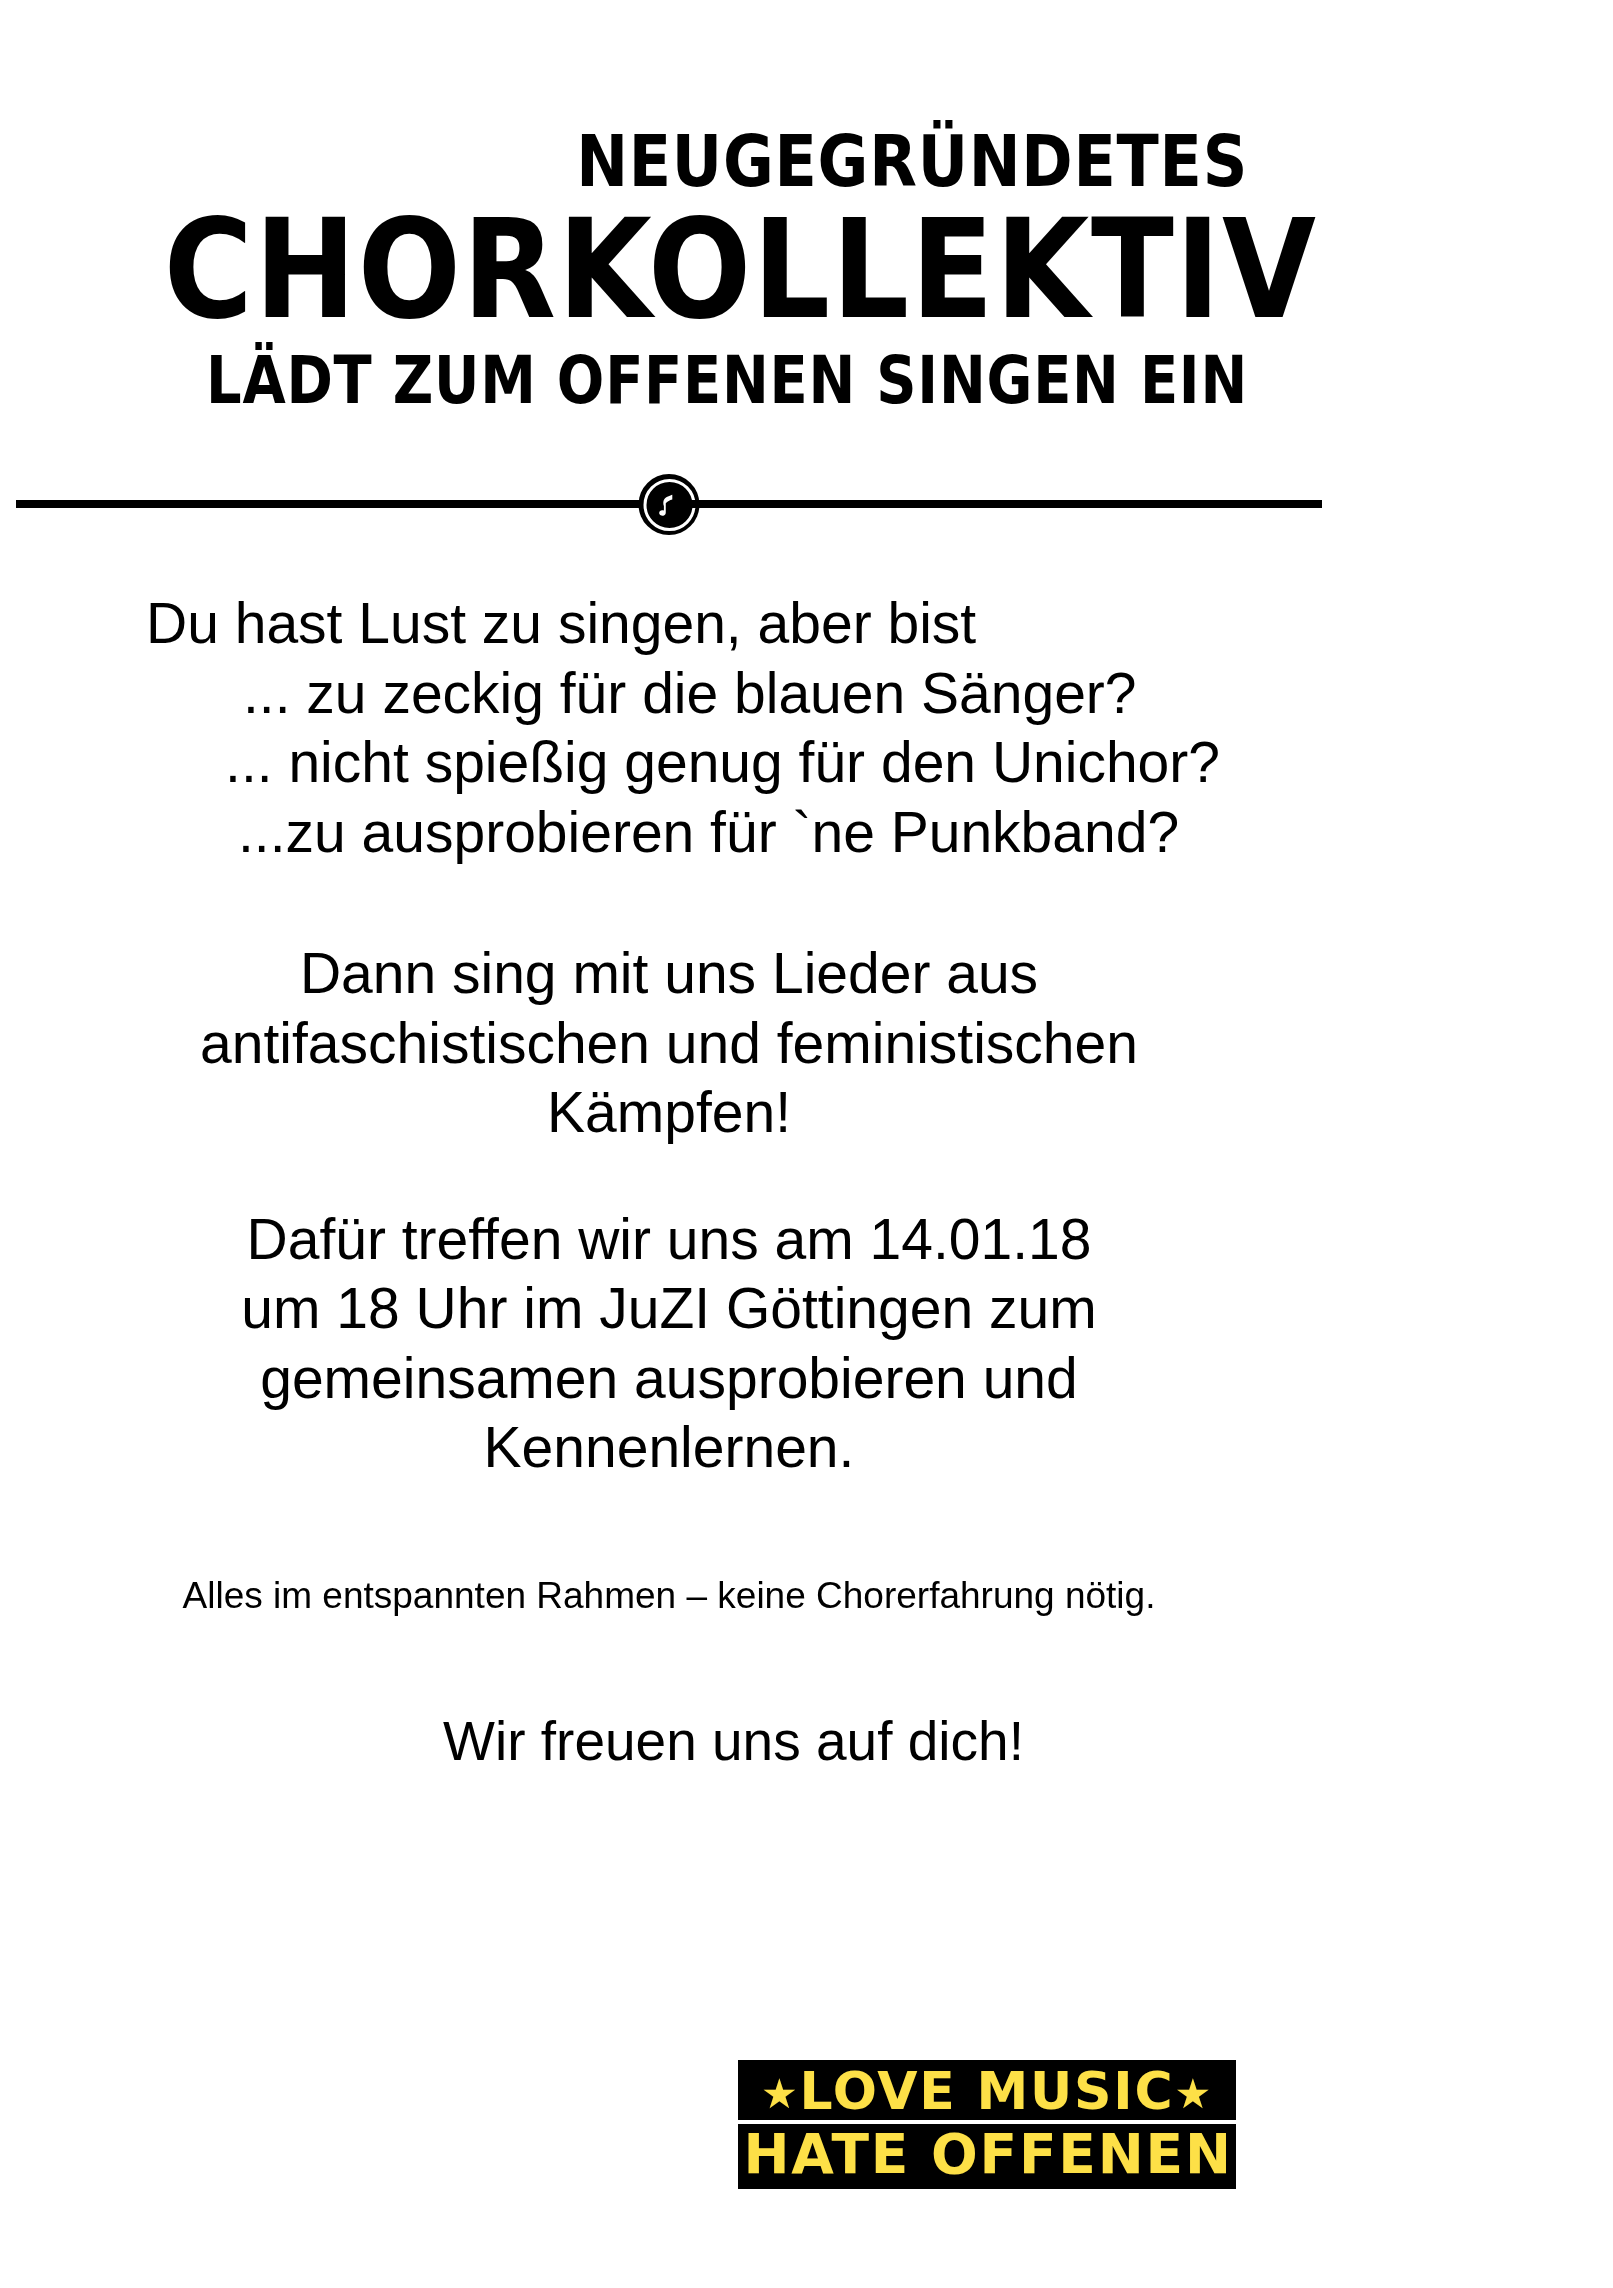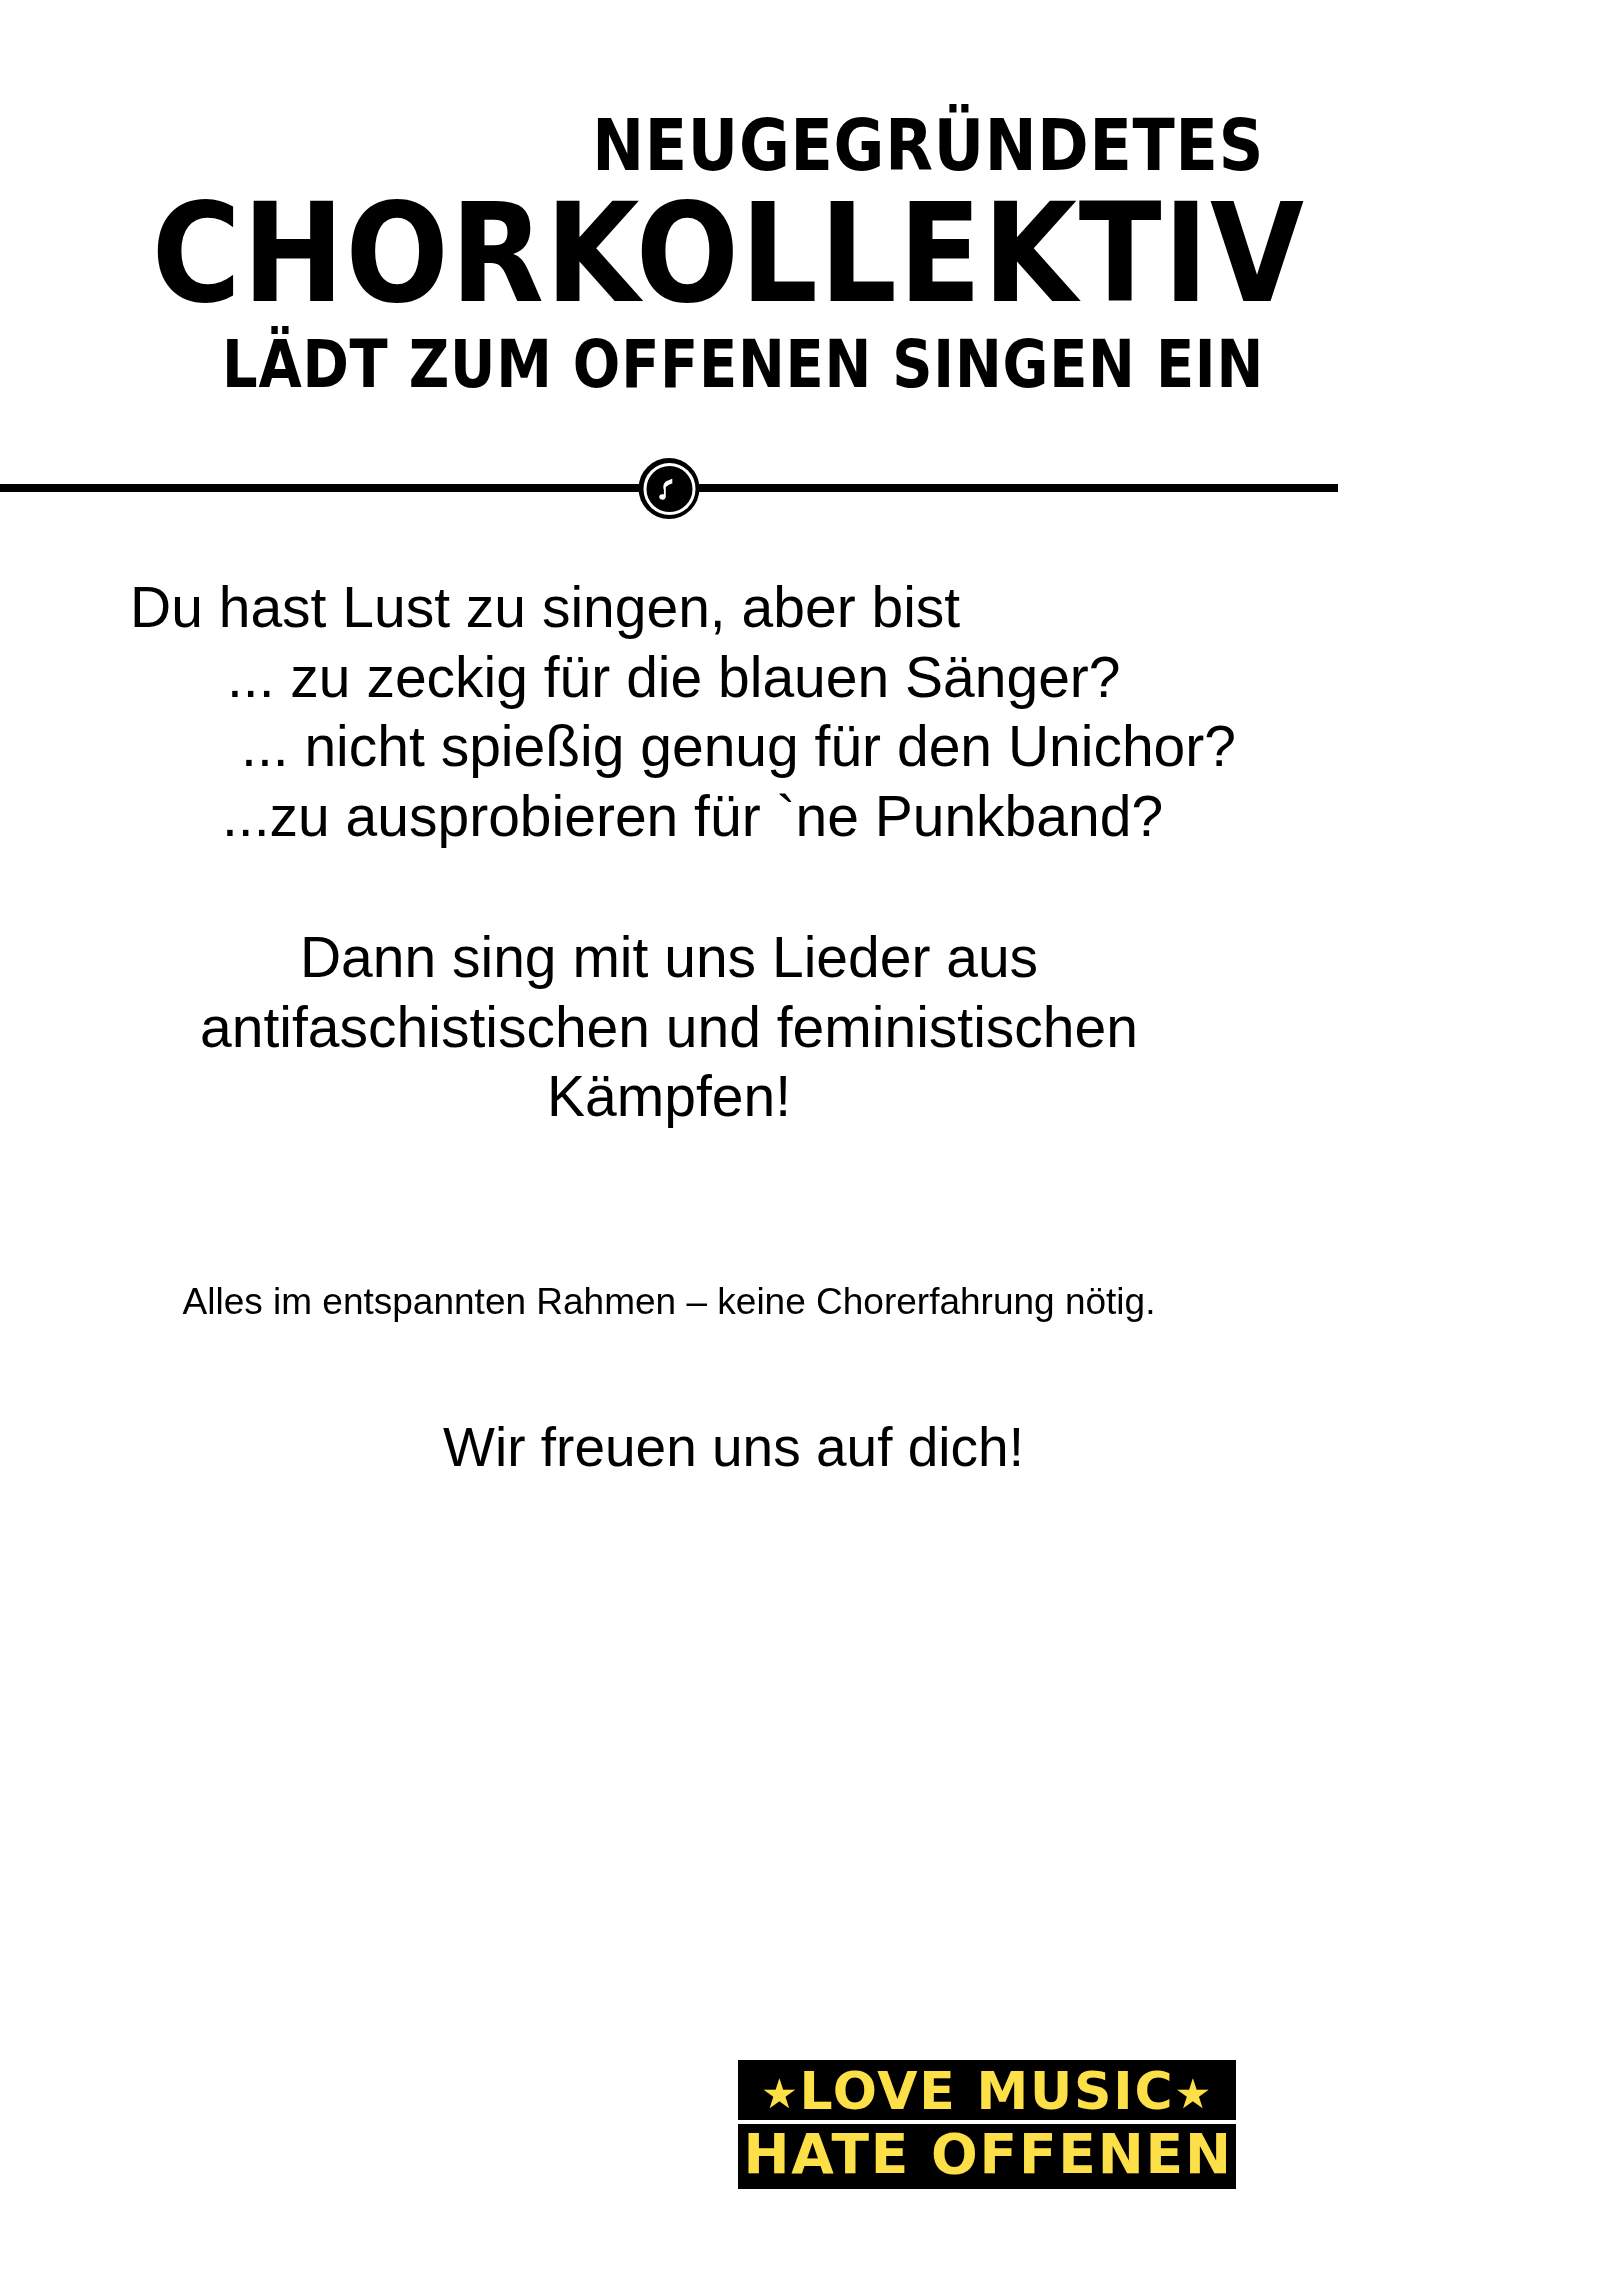--- a/index.html
+++ b/index.html
@@ -14,21 +14,21 @@
     color: #000000;
     position: relative;
     overflow: hidden;
   }
 
   .poster {
     position: relative;
     width: 1338px;
     height: 2289px;
     box-sizing: border-box;
-    padding: 0;
+    padding: 16px;
   }
 
   
   .header {
     padding-top: 111px;
     padding-right: 74px;
     text-align: right;
   }
   .header .line1 {
     font-family: "DejaVu Sans", sans-serif;
@@ -200,20 +200,26 @@
     <div class="gap"></div>
 
     <div class="blk">
       <div class="center">Dann sing mit uns Lieder aus</div>
       <div class="center">antifaschistischen und feministischen</div>
       <div class="center">Kämpfen!</div>
     </div>
 
     <div class="gap-sm"></div>
 
+    <div class="blk">
+      <div class="center">Dafür treffen wir uns am 14.01.18</div>
+      <div class="center">um 18 Uhr im JuZI Göttingen zum</div>
+      <div class="center">gemeinsamen ausprobieren und</div>
+      <div class="center">Kennenlernen.</div>
+    </div>
 
   </div>
 
   <div class="small-note">Alles im entspannten Rahmen – keine Chorerfahrung nötig.</div>
 
   <div class="closing">Wir freuen uns auf dich!</div>
 
   <div class="lmhf">
     <div class="lmhf-row lmhf-row-1">
       <span class="lmhf-star">★</span><span>LOVE MUSIC</span><span class="lmhf-star">★</span>

